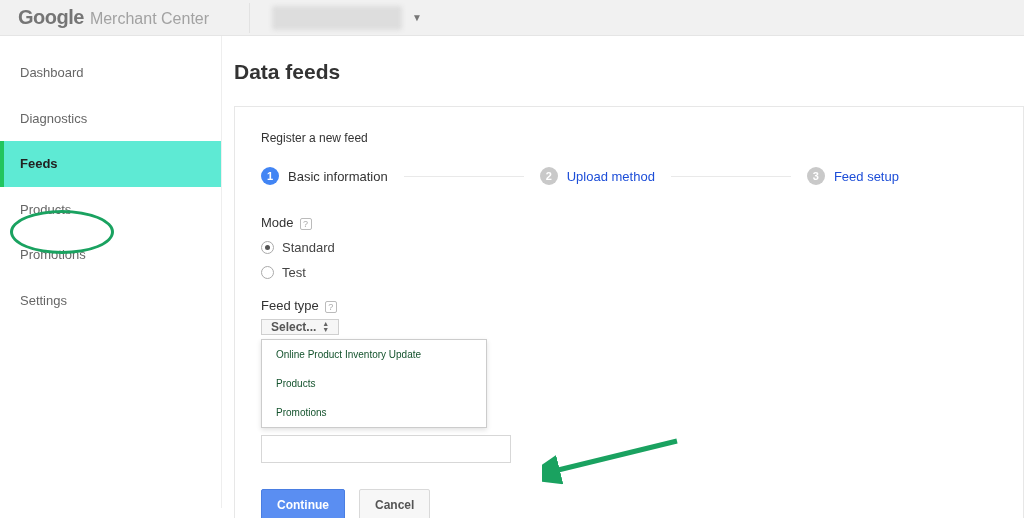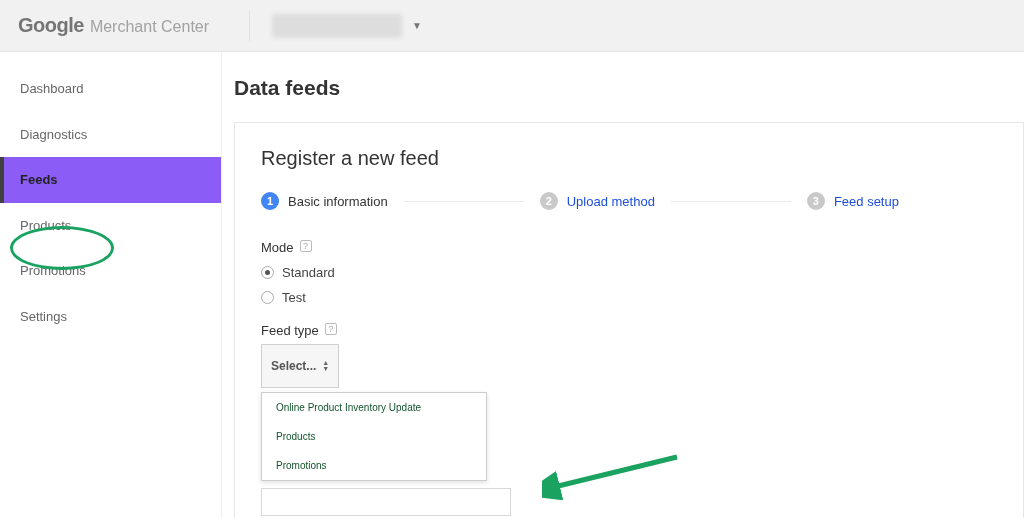--- a/index.html
+++ b/index.html
@@ -6,21 +6,21 @@
   body {
     font-family: Arial, "Helvetica Neue", Helvetica, sans-serif;
     font-size: 13px;
     color: #444;
     background: #fff;
     width: 1024px;
     height: 518px;
     overflow: hidden;
   }
   .top-bar {
-    height: 52px;
+    height: 36px;
     background: #f1f1f1;
     border-bottom: 1px solid #e5e5e5;
     display: flex;
     align-items: center;
     padding: 0 18px;
   }
   .logo-block { display: flex; align-items: baseline; gap: 4px; }
   .logo-google {
     font-family: Arial, sans-serif;
     font-size: 20px;
@@ -51,24 +51,24 @@
     padding-top: 14px;
   }
   .side-item {
     padding: 15px 20px;
     font-size: 13px;
     color: #666;
     cursor: pointer;
     line-height: 1.2;
   }
   .side-item.active {
-    background: #8b5cf6;
+    background: #5eead4;
     color: #222;
     font-weight: 700;
-    border-left: 4px solid #404040;
+    border-left: 4px solid #22c55e;
     padding-left: 16px;
   }
 
   .highlight-circle {
     position: absolute;
     left: 10px; top: 258px;
     width: 104px; height: 44px;
     border: 3px solid #1aa260;
     border-radius: 50%;
     pointer-events: none;
@@ -87,54 +87,54 @@
     color: #333;
     padding: 0 0 22px 12px;
   }
   .card {
     margin-left: 12px;
     border: 1px solid #e7e7e7;
     background: #fff;
     padding: 24px 26px 30px 26px;
     width: 790px;
   }
-  .card-title { font-size: 20px; color: #333; font-weight: 400; margin-bottom: 22px; }
+  .card-title { font-size: 12px; color: #333; font-weight: 400; margin-bottom: 22px; }
 
   .stepper { display: flex; align-items: center; margin-bottom: 30px; }
   .step { display: flex; align-items: center; gap: 9px; }
   .step-num {
     width: 18px; height: 18px; border-radius: 50%;
     background: #c9c9c9; color: #fff; font-size: 11px;
     display: flex; align-items: center; justify-content: center;
     font-weight: 700;
   }
   .step.active .step-num { background: #4285f4; }
   .step-label { font-size: 13px; color: #1d4ed8; }
   .step.active .step-label { color: #333; }
   .step-line { flex: 1; height: 1px; background: #e9e9e9; margin: 0 16px; max-width: 120px; }
 
   .field-block { margin-bottom: 12px; }
-  .field-label { font-size: 13px; color: #333; display: flex; align-items: flex-start; gap: 6px; margin-bottom: 6px; }
+  .field-label { font-size: 13px; color: #333; display: flex; align-items: flex-end; gap: 6px; margin-bottom: 6px; }
   .help-ico {
     width: 12px; height: 12px; border: 1px solid #bbb; border-radius: 2px;
     font-size: 9px; color: #aaa; display: inline-flex; align-items: center; justify-content: center;
   }
   .radio-row { display: flex; align-items: center; gap: 8px; margin: 10px 0; font-size: 13px; color: #444; }
   .radio {
     width: 13px; height: 13px; border-radius: 50%;
     border: 1px solid #aaa; position: relative; background: #fff;
   }
   .radio.checked::after {
     content: ""; position: absolute; inset: 3px; border-radius: 50%; background: #555;
   }
 
   .select-btn {
     display: inline-flex; align-items: center; gap: 6px;
     border: 1px solid #cfcfcf; background: #f6f6f6;
-    padding: 14px 9px; font-size: 12px; font-weight: 700; color: #555;
+    padding: 0 9px; font-size: 12px; font-weight: 700; color: #555;
     cursor: pointer; border-radius: 0;
   }
   .arrows { display: inline-flex; flex-direction: column; font-size: 7px; line-height: 6px; color: #666; }
 
   .dropdown {
     position: absolute;
     margin-top: 4px;
     background: #fff;
     border: 1px solid #ccc;
     box-shadow: 0 2px 5px rgba(0,0,0,0.12);

